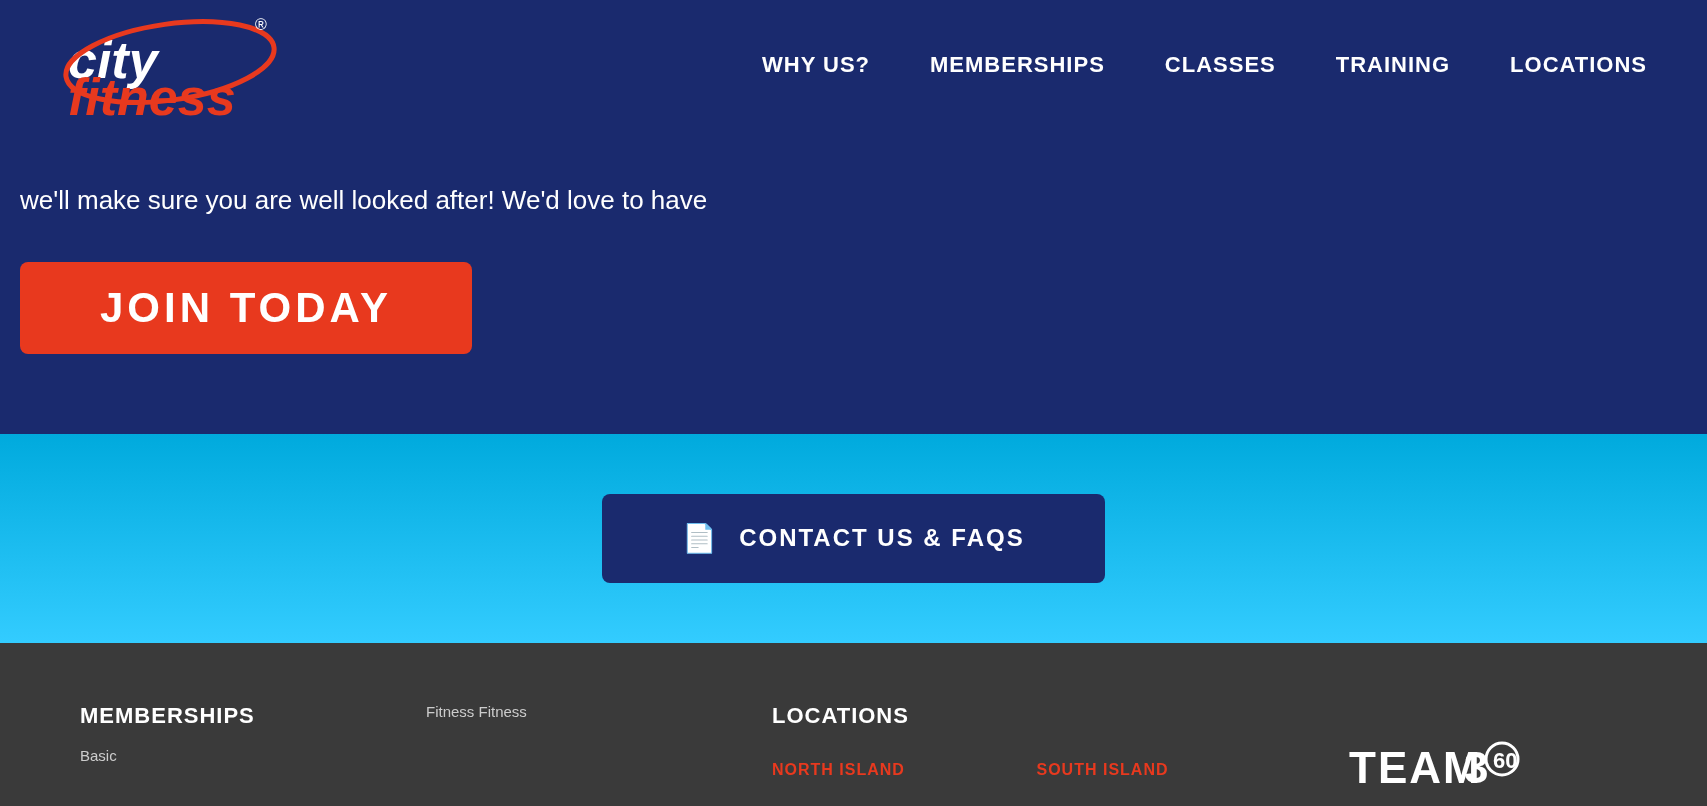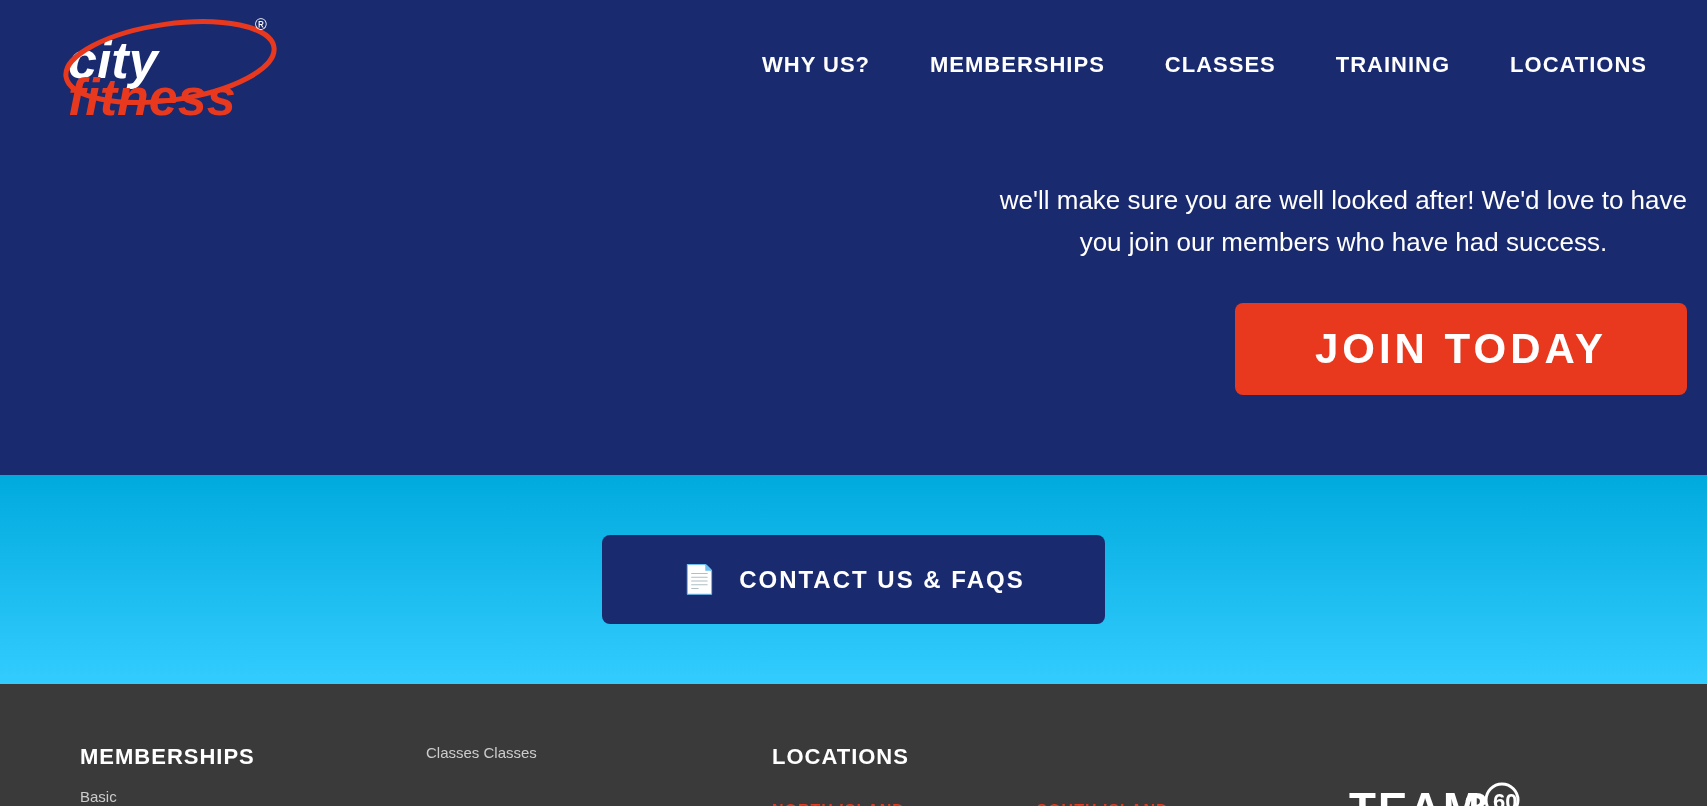--- a/index.html
+++ b/index.html
@@ -32,21 +32,21 @@
       text-transform: uppercase;
       cursor: pointer;
       white-space: nowrap;
     }
 
     
     .hero {
       background-color: #1a2a6e;
       display: flex;
       flex-direction: column;
-      align-items: flex-end;
+      align-items: flex-start;
       justify-content: center;
       padding: 50px 20px 80px;
       text-align: center;
     }
     .hero-text {
       color: white;
       font-size: 26px;
       line-height: 1.6;
       margin-bottom: 40px;
       font-weight: 400;
@@ -169,42 +169,41 @@
     <span class="nav-item">MEMBERSHIPS</span>
     <span class="nav-item">CLASSES</span>
     <span class="nav-item">TRAINING</span>
     <span class="nav-item">LOCATIONS</span>
   </nav>
 </header>
 
 <section class="hero">
   <p class="hero-text">
     <span>we'll make sure you are well looked after! We'd love to have</span><br>
-    <span>you join our members who have had success.</span>
   </p>
   <button class="join-btn">JOIN TODAY</button>
 </section>
 
 <section class="contact-section">
   <button class="contact-btn">
     <span class="contact-icon">📄</span>
     <span>CONTACT US &amp; FAQS</span>
   </button>
 </section>
 
 <footer class="footer">
 
   <div class="footer-col">
     <div class="footer-heading">MEMBERSHIPS</div>
     <a class="footer-link">Basic</a>
 
   </div>
 
   <div class="footer-col">
-    <a class="footer-link">Classes Classes</a>
+    <a class="footer-link">Fitness Fitness</a>
 
   </div>
 
   <div class="footer-col locations-col">
     <div class="footer-heading">LOCATIONS</div>
     <div class="locations-inner">
       <div class="locations-sub">
         <div class="footer-subheading">NORTH ISLAND</div>
 
       </div>

